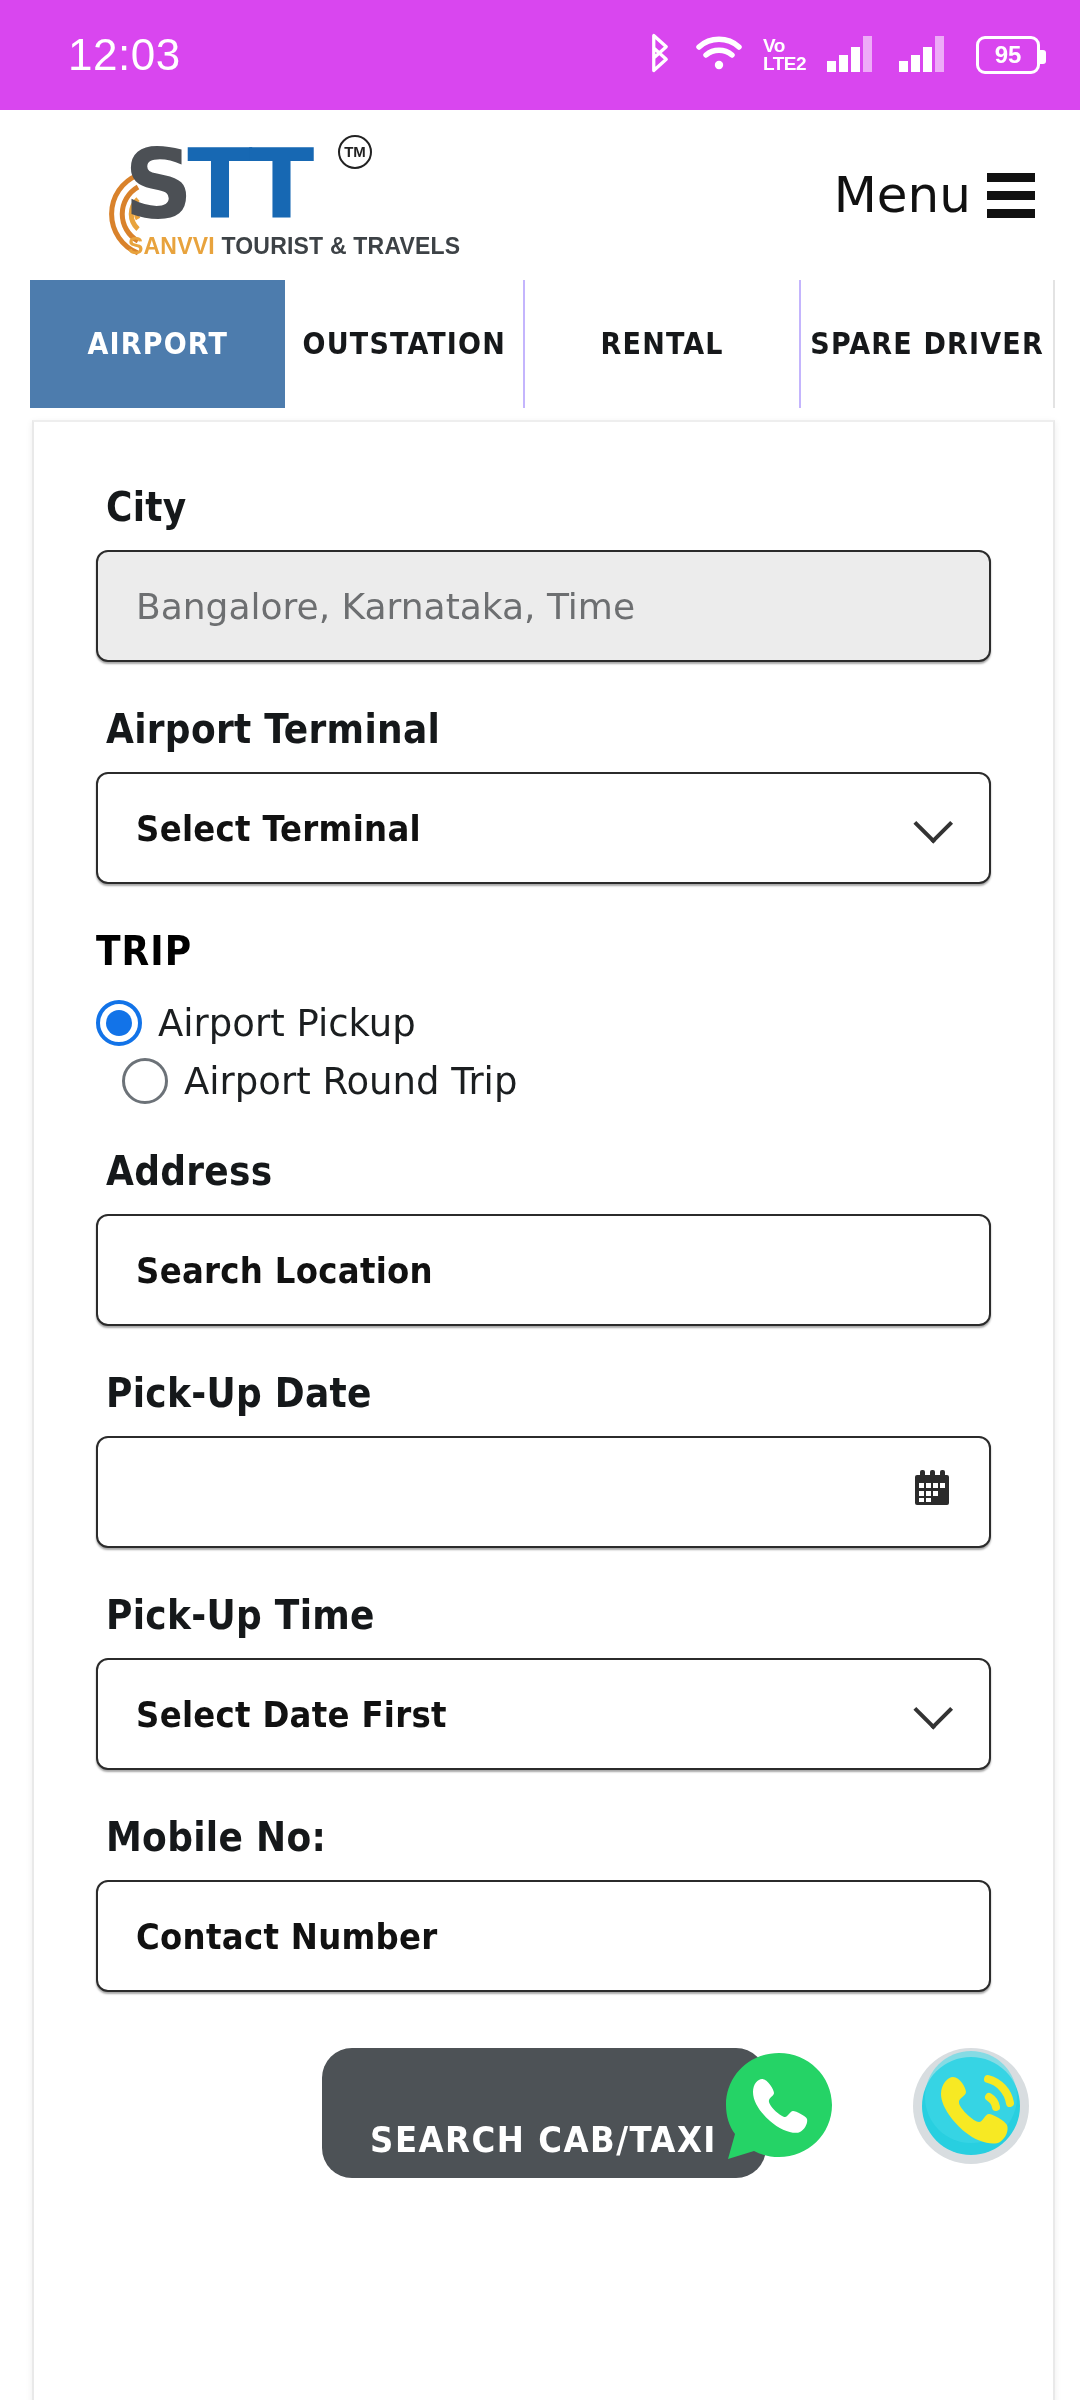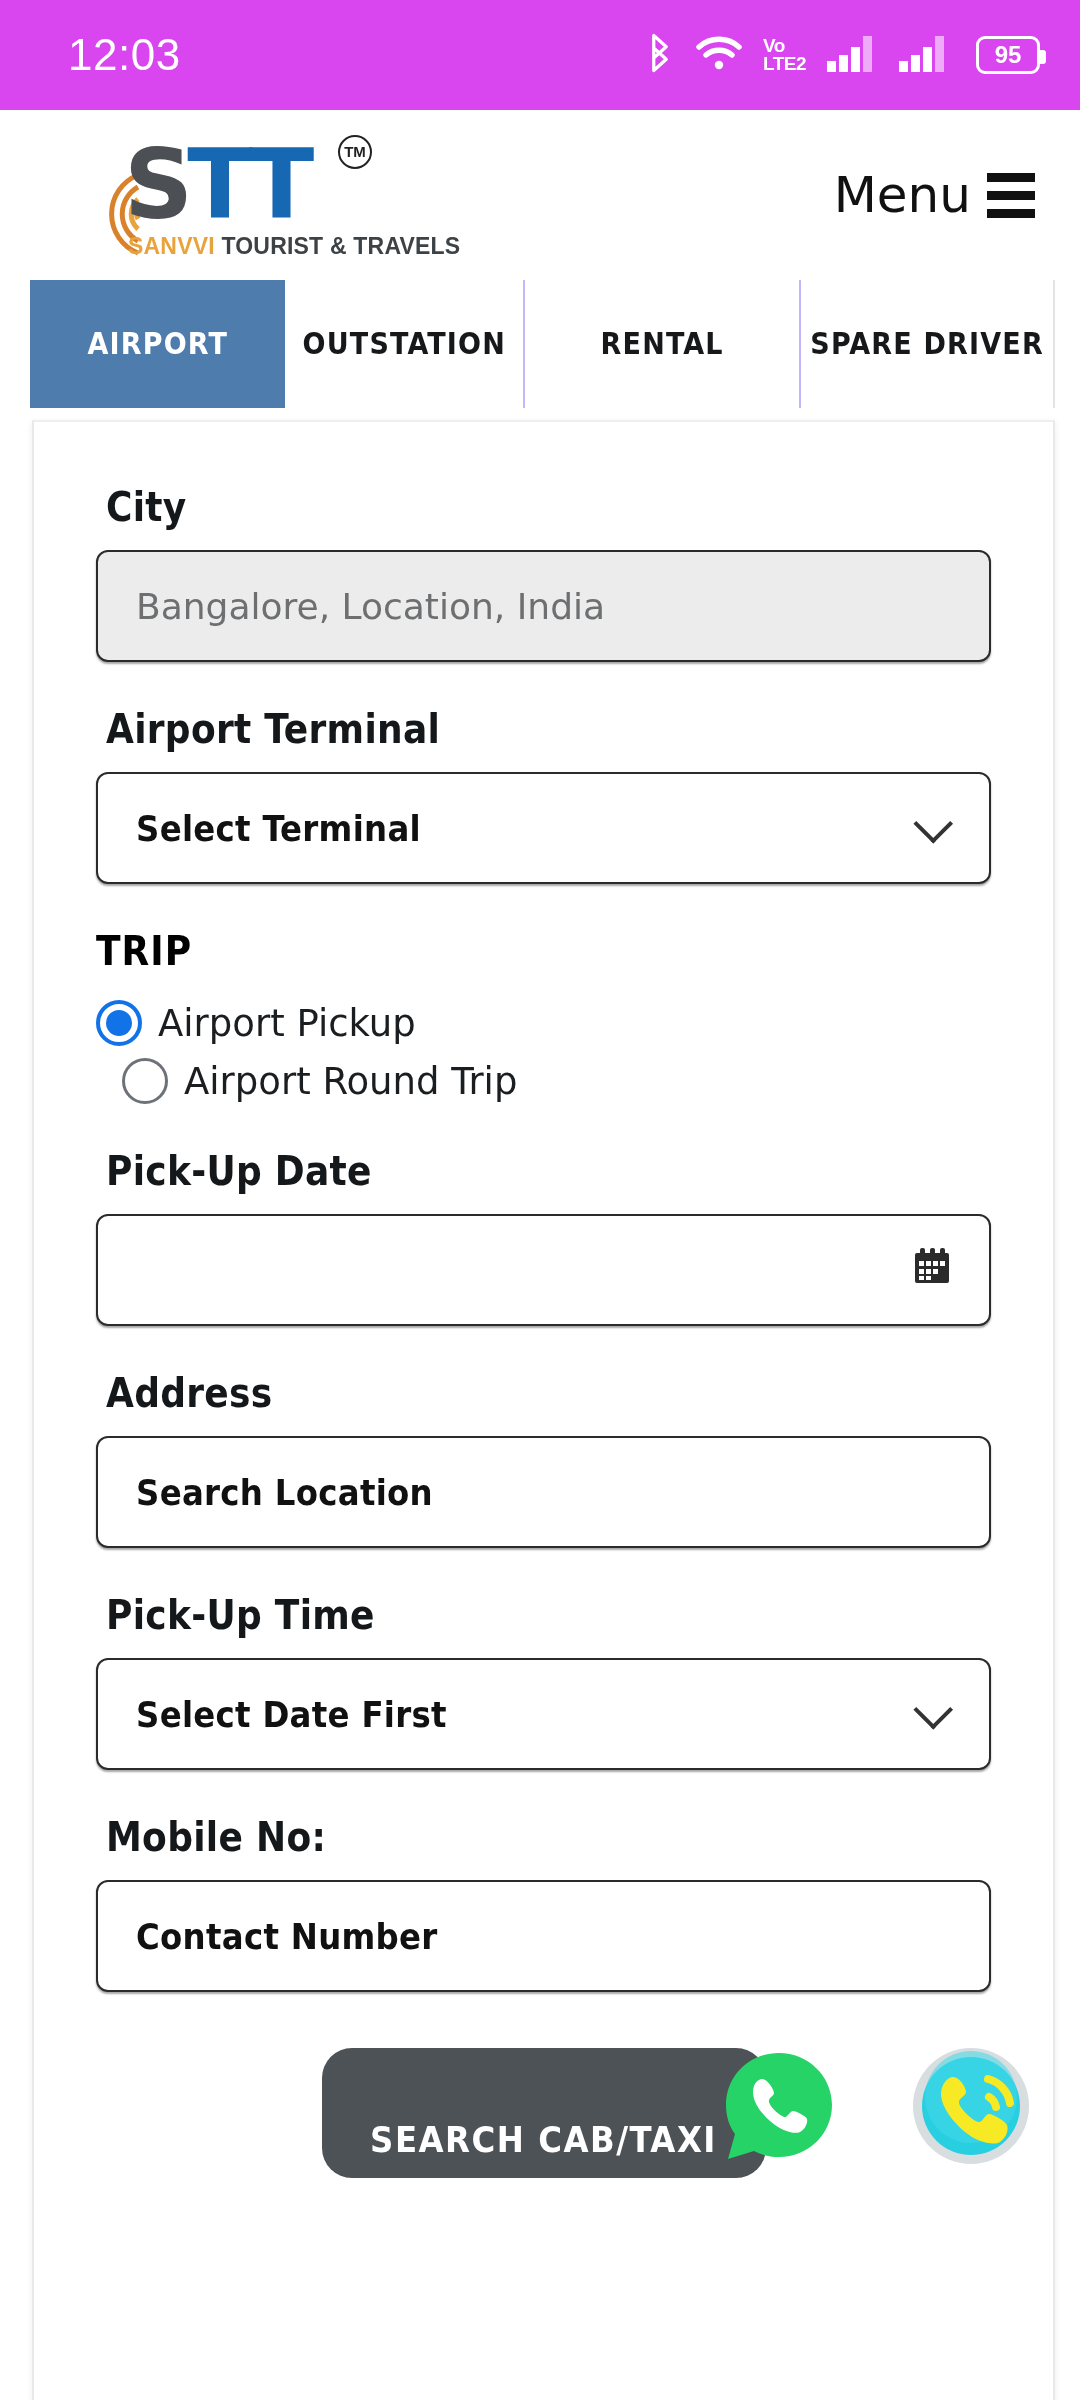--- a/index.html
+++ b/index.html
@@ -365,21 +365,21 @@
   <div class="tab tab-airport">AIRPORT</div>
   <div class="tab tab-outstation">OUTSTATION</div>
   <div class="tab tab-rental">RENTAL</div>
   <div class="tab tab-spare">SPARE DRIVER</div>
 </div>
 
 <div class="card">
 
   <div class="field-group">
     <div class="field-label">City</div>
-    <div class="field-box disabled">Bangalore, Location, India</div>
+    <div class="field-box disabled">Bangalore, Karnataka, Time</div>
   </div>
 
   <div class="field-group">
     <div class="field-label">Airport Terminal</div>
     <div class="field-box select">
       <span>Select Terminal</span>
       <span class="chev"></span>
     </div>
   </div>
 
@@ -390,20 +390,25 @@
         <span class="radio-dot checked"></span>
         <span class="radio-text">Airport Pickup</span>
       </label>
     </div>
     <div class="radio-row second">
       <label class="radio-item">
         <span class="radio-dot"></span>
         <span class="radio-text">Airport Round Trip</span>
       </label>
     </div>
+  </div>
+
+  <div class="field-group">
+    <div class="field-label">Address</div>
+    <div class="field-box strong">Search  Location</div>
   </div>
 
   <div class="field-group">
     <div class="field-label">Pick-Up Date</div>
     <div class="field-box cal-row">
       <span></span>
       <span>
         <svg width="38" height="40" viewBox="0 0 38 40">
           <rect x="2" y="7" width="34" height="30" rx="2" fill="#2b2b2b"></rect>
           <rect x="7" y="2" width="5" height="9" rx="2" fill="#2b2b2b"></rect>
@@ -419,25 +424,20 @@
             <rect x="20" y="23" width="5" height="5"></rect>
             <rect x="6" y="30" width="5" height="4"></rect>
               <rect x="13" y="30" width="5" height="4"></rect>
           </g>
         </svg>
       </span>
     </div>
   </div>
 
   <div class="field-group">
-    <div class="field-label">Address</div>
-    <div class="field-box strong">Search  Location</div>
-  </div>
-
-  <div class="field-group">
     <div class="field-label">Pick-Up Time</div>
     <div class="field-box select">
       <span>Select Date First</span>
       <span class="chev"></span>
     </div>
   </div>
 
   <div class="field-group">
     <div class="field-label">Mobile No:</div>
     <div class="field-box strong">Contact Number</div>

